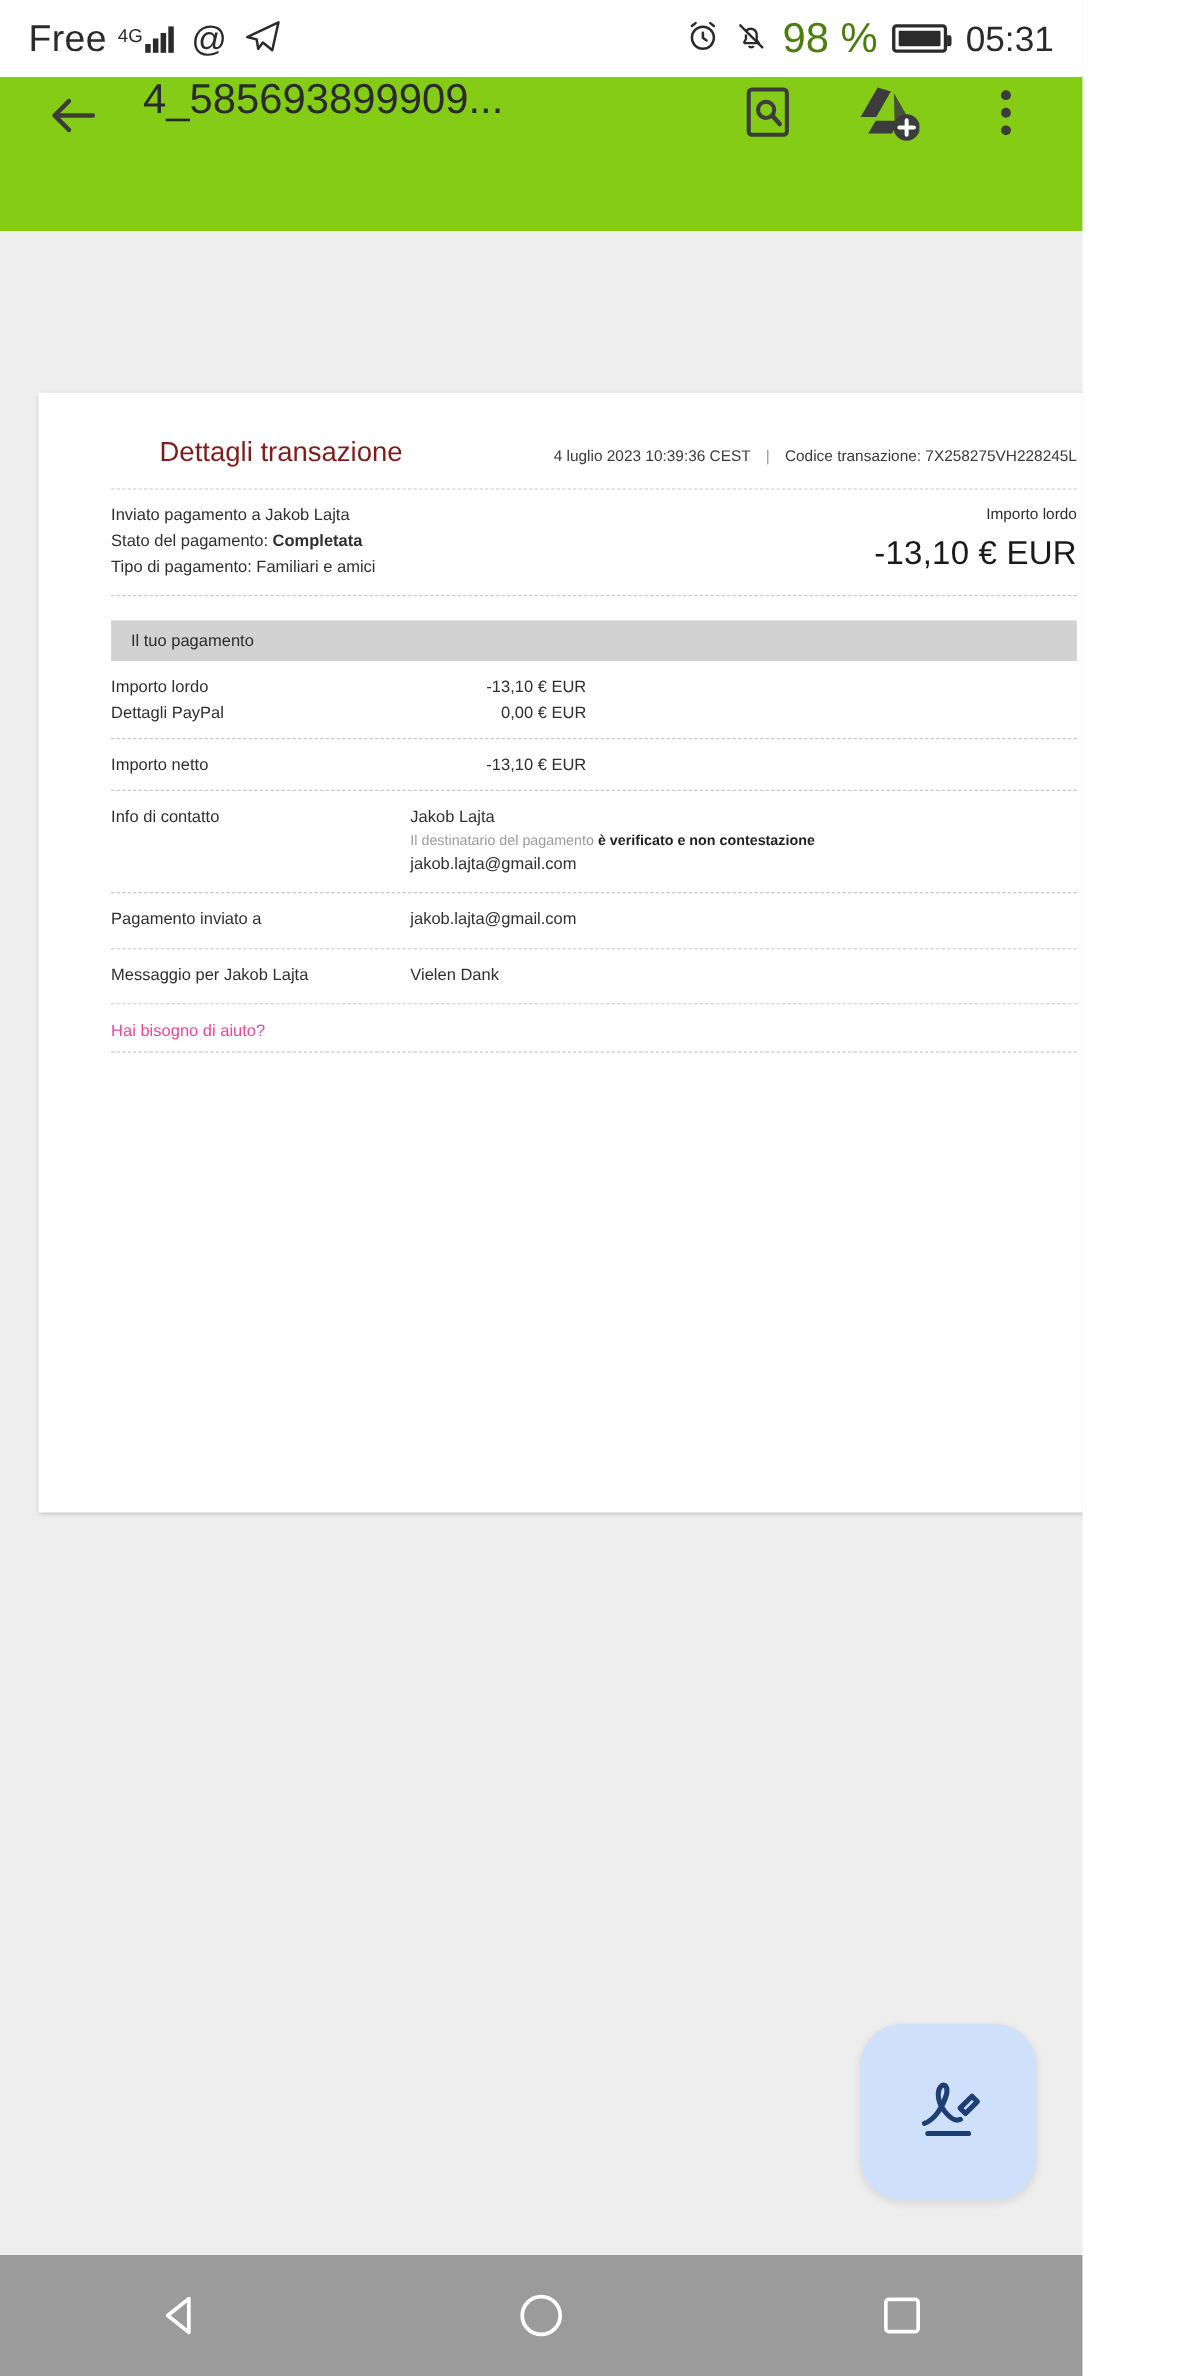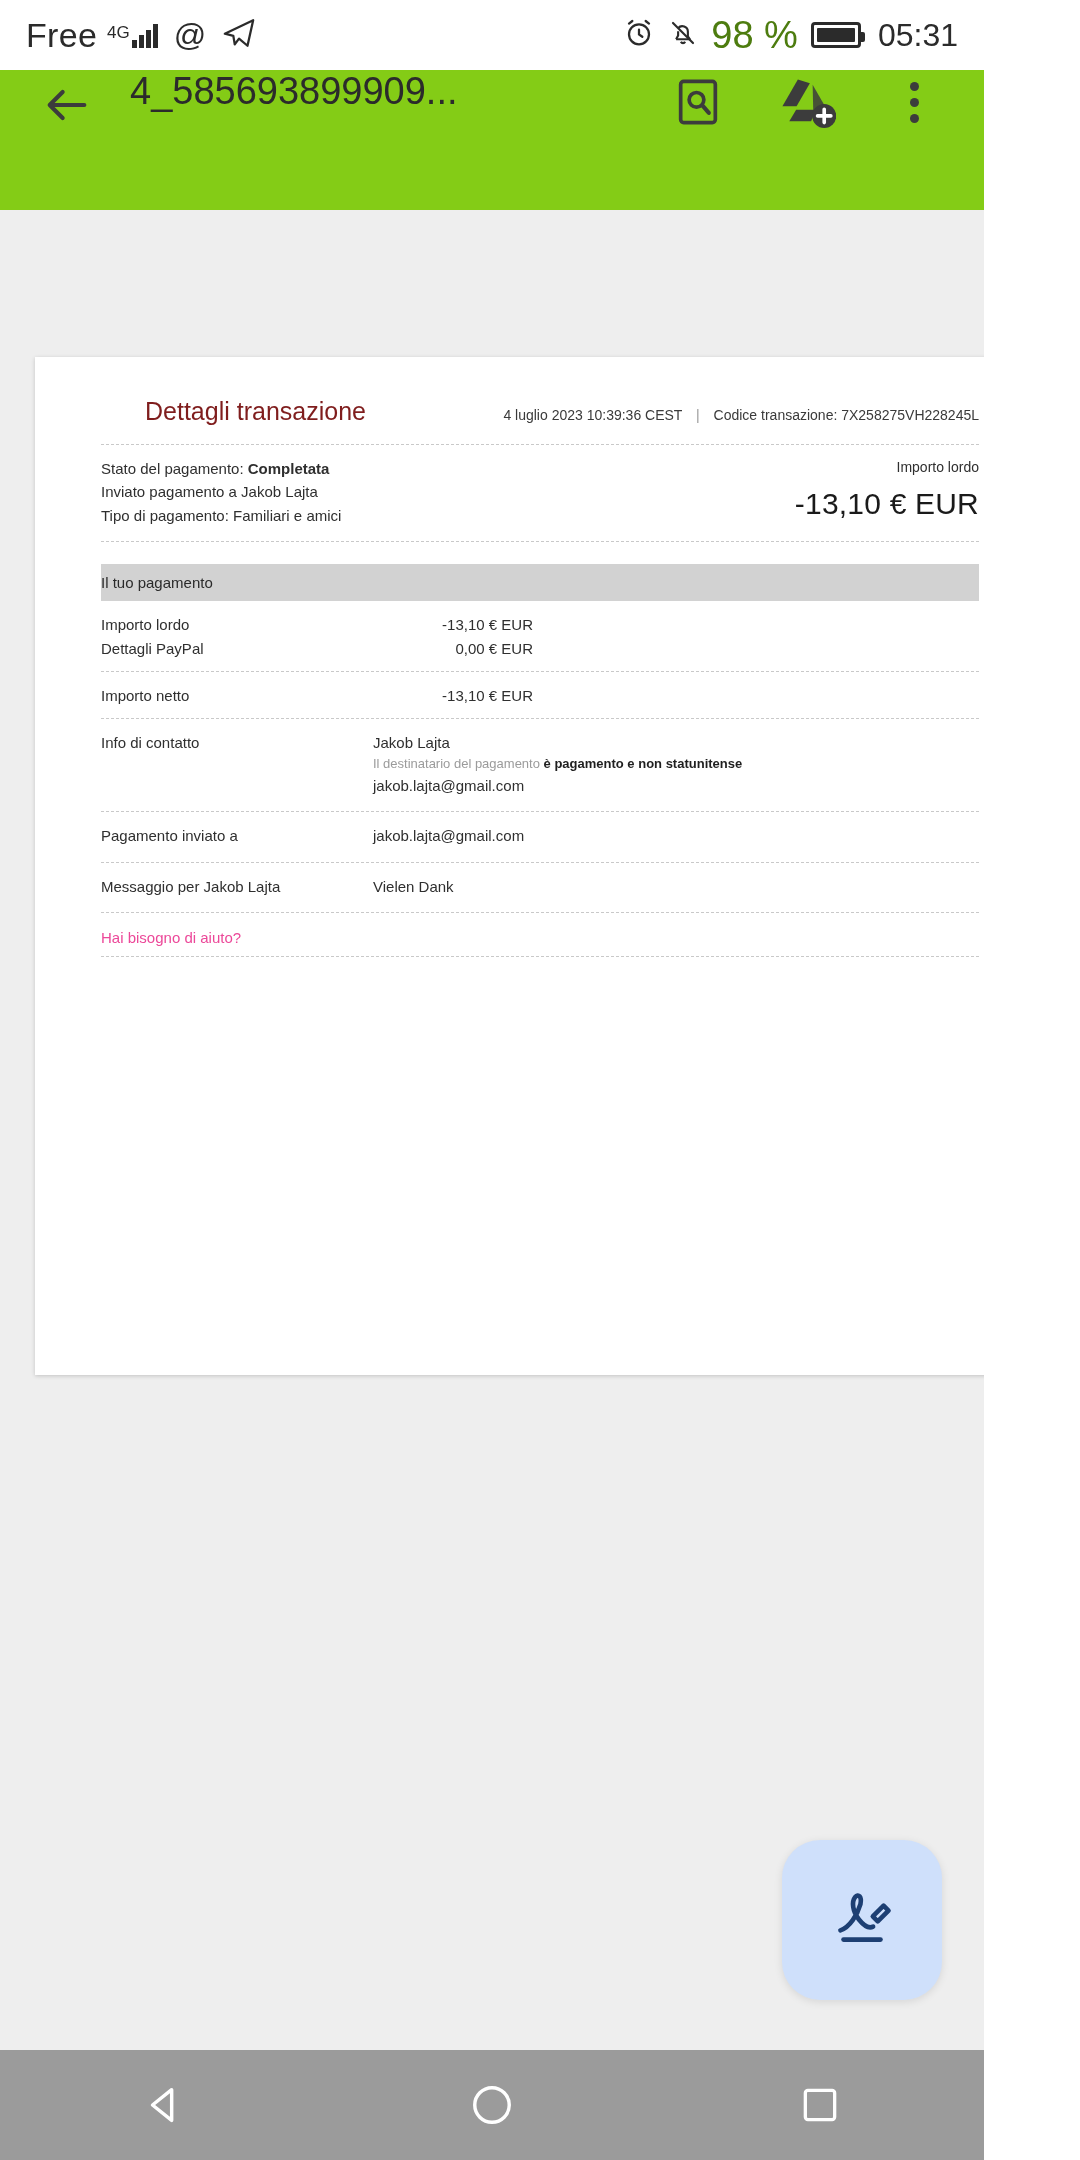--- a/index.html
+++ b/index.html
@@ -141,21 +141,21 @@
   .summary-top { display: flex; justify-content: space-between; }
   .summary-left { flex: 1; }
   .summary-right { text-align: right; padding-top: 2px; }
   .gross-label { font-size: 14px; color: #2f2f2f; }
   .gross-amount { font-size: 30px; color: #1a1a1a; margin-top: 12px; letter-spacing: .2px; }
 
   .band {
     background: #d2d2d2;
     font-size: 15px;
     color: #2b2b2b;
-    padding: 10px 0;
+    padding: 10px 18px;
     margin: 22px 0 0 0;
   }
 
   .amounts { padding: 12px 0 10px 0; }
   .amt-row { display: flex; font-size: 15px; color: #2f2f2f; line-height: 1.6; }
   .amt-row .lbl { width: 272px; flex: none; }
   .amt-row .val { width: 160px; text-align: right; }
 
   .contact-sub { font-size: 13px; color: #9b9b9b; }
   .contact-sub b { color: #1f1f1f; }
@@ -283,24 +283,24 @@
             <span class="sep">|</span>
             <span>Codice transazione: 7X258275VH228245L</span>
           </div>
         </div>
 
         <div class="dashed"></div>
 
         <div class="rc-section summary-top">
           <div class="summary-left">
             <div class="rc-row">
-              <span>Stato del pagamento:</span>&nbsp;<span class="bold">Completata</span>
+              <span>Inviato pagamento a Jakob Lajta</span>
             </div>
             <div class="rc-row">
-              <span>Inviato pagamento a Jakob Lajta</span>
+              <span>Stato del pagamento:</span>&nbsp;<span class="bold">Completata</span>
             </div>
             <div class="rc-row">
               <span>Tipo di pagamento:</span>&nbsp;<span>Familiari e amici</span>
             </div>
           </div>
           <div class="summary-right">
             <div class="gross-label">Importo lordo</div>
             <div class="gross-amount">-13,10 € EUR</div>
           </div>
         </div>
@@ -329,21 +329,21 @@
           </div>
         </div>
 
         <div class="dashed"></div>
 
         <div class="rc-section">
           <div class="rc-row">
             <span class="lbl">Info di contatto</span>
             <span class="val">
               <div>Jakob Lajta</div>
-              <div class="contact-sub"><span>Il destinatario del pagamento </span><b>è pagamento e non statunitense</b></div>
+              <div class="contact-sub"><span>Il destinatario del pagamento </span><b>è verificato e non contestazione</b></div>
               <div>jakob.lajta@gmail.com</div>
             </span>
           </div>
         </div>
 
         <div class="dashed"></div>
 
         <div class="rc-section">
           <div class="rc-row">
             <span class="lbl">Pagamento inviato a</span>

